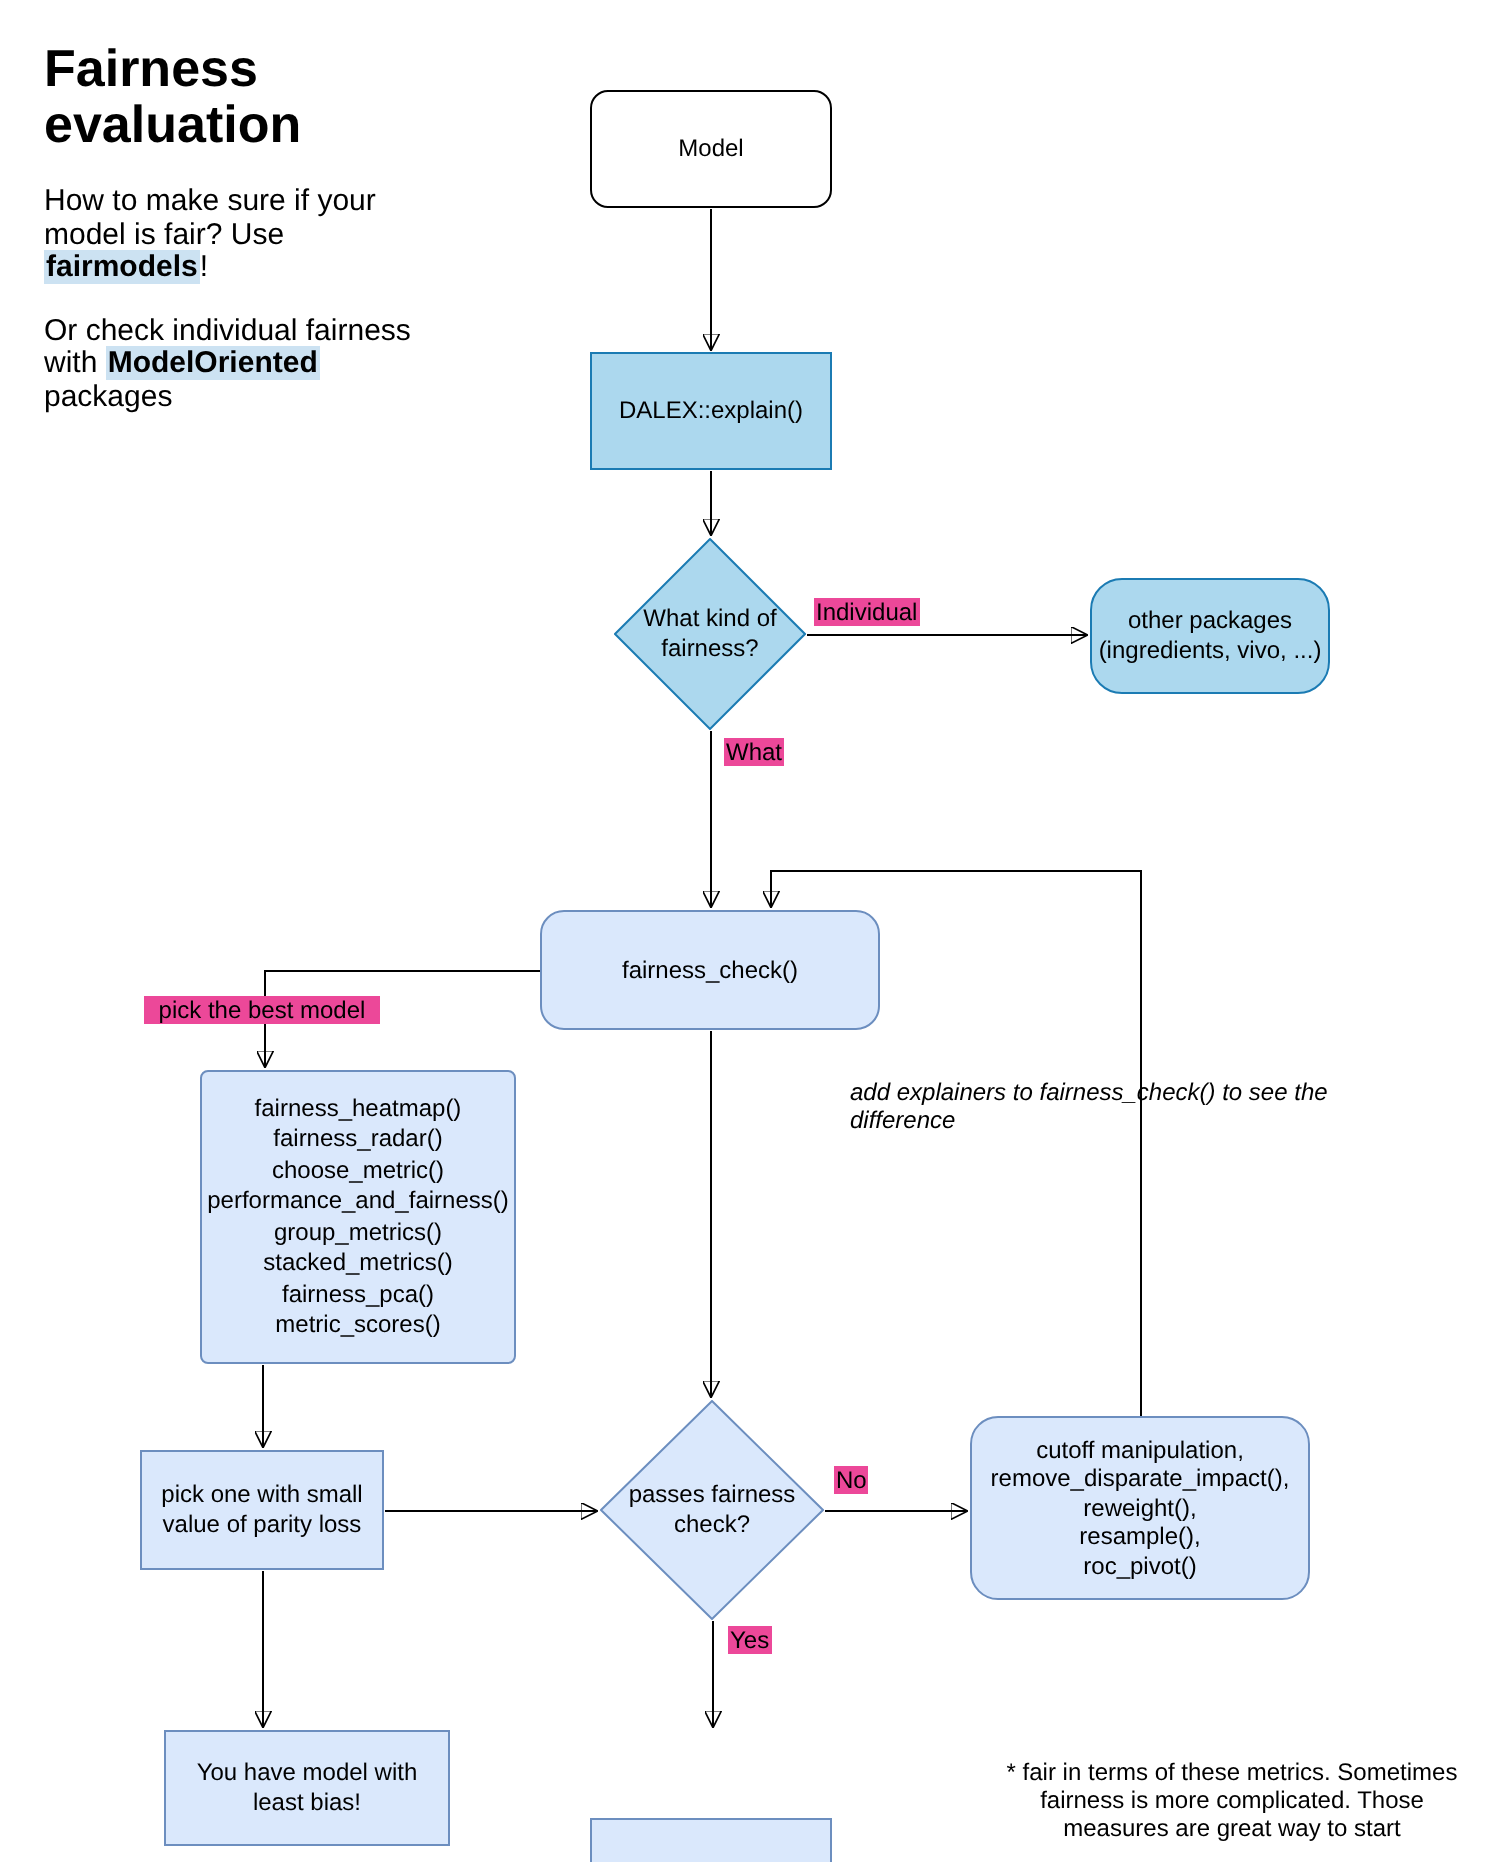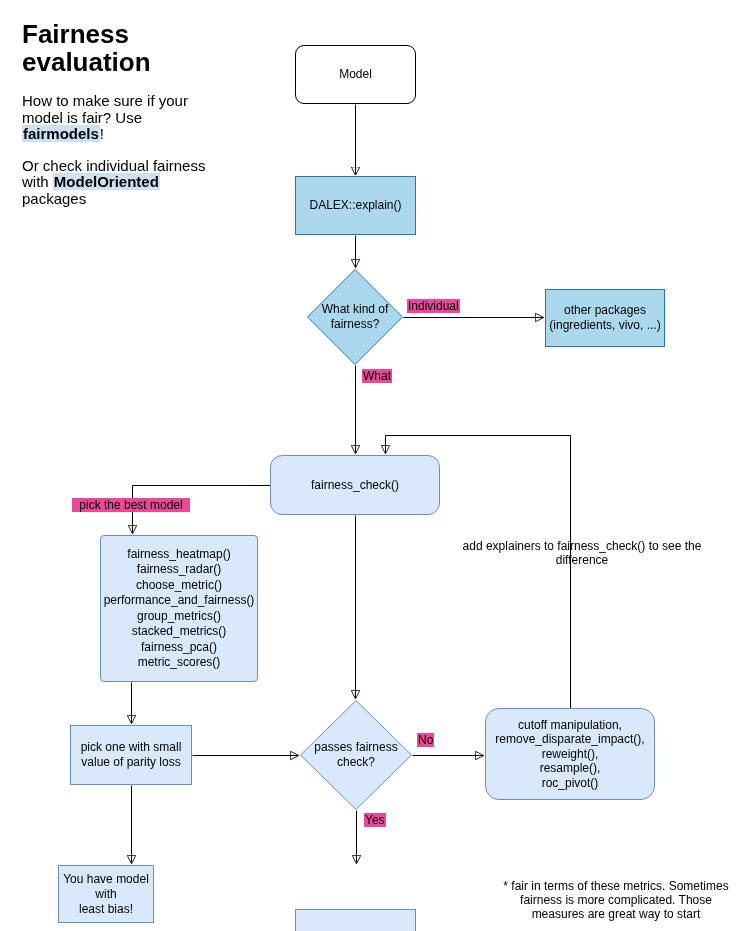--- a/index.html
+++ b/index.html
@@ -35,26 +35,26 @@
     font-size:12px;line-height:15px;
     white-space:pre-line;
     box-sizing:border-box;
     z-index:2;
   }
   .rect{border:1px solid #000;border-radius:9px;background:#fff;}
   .blue{background:var(--blue-fill,#acd8ee);border:1px solid var(--blue-stroke,#1b7bb3);}
   .peri{background:var(--peri-fill,#dae8fc);border:1px solid var(--peri-stroke,#6c8ebf);}
   .n-model{left:295px;top:45px;width:121px;height:59px;}
   .n-dalex{left:295px;top:176px;width:121px;height:59px;}
-  .n-other{left:545px;top:289px;width:120px;height:58px;}
+  .n-other{left:545px;top:289px;width:120px;height:58px;border-radius:16px;}
   .n-fcheck{left:270px;top:455px;width:170px;height:60px;border-radius:12px;}
   .n-funcs{left:52px;top:535px;width:158px;height:147px;border-radius:4px;line-height:15.5px;margin-left:48px;}
   .n-pickone{left:70px;top:725px;width:122px;height:60px;}
   .n-cutoff{left:485px;top:708px;width:170px;height:92px;border-radius:14px;line-height:14.5px;}
-  .n-leastbias{left:58px;top:865px;width:96px;height:58px;}
+  .n-leastbias{left:82px;top:865px;width:143px;height:58px;}
   .n-fair{left:295px;top:865px;width:121px;height:58px;margin-top:44px;}
   
   .diamond{position:absolute;z-index:2;}
   .diamond svg{position:absolute;left:0;top:0;width:100%;height:100%;}
   .diamond .dlabel{
     position:absolute;inset:0;display:flex;align-items:center;justify-content:center;
     text-align:center;font-size:12px;line-height:15px;white-space:pre-line;
   }
   .d-kind{left:307px;top:269px;width:96px;height:96px;}
   .d-kind polygon{fill:var(--blue-fill,#acd8ee);stroke:var(--blue-stroke,#1b7bb3);}
@@ -64,21 +64,21 @@
   .edges{position:absolute;left:0;top:0;width:751px;height:931px;z-index:1;}
   .edges path{stroke:#000;stroke-width:1;fill:none;}
   .edge-label{
     position:absolute;z-index:3;
     font-size:12px;line-height:14px;
     background:#ec4899;padding:0 1px;
   }
   .l-individual{left:407px;top:299px;}
   .l-group{left:362px;top:369px;}
   .l-pickbest{left:72px;top:498px;width:118px;text-align:center;padding:0;}
-  .l-addexpl{left:444px;top:539px;width:274px;text-align:center;background:transparent;}
+  .l-addexpl{left:424px;top:539px;width:274px;text-align:left;background:transparent;font-style:italic;}
   .l-no{left:417px;top:733px;}
   .l-yes{left:364px;top:813px;}
   
   .footnote{
     position:absolute;left:495px;top:879px;width:242px;
     font-size:12px;line-height:14px;text-align:center;white-space:pre-line;
   }
 </style>
 </head>
 <body>

